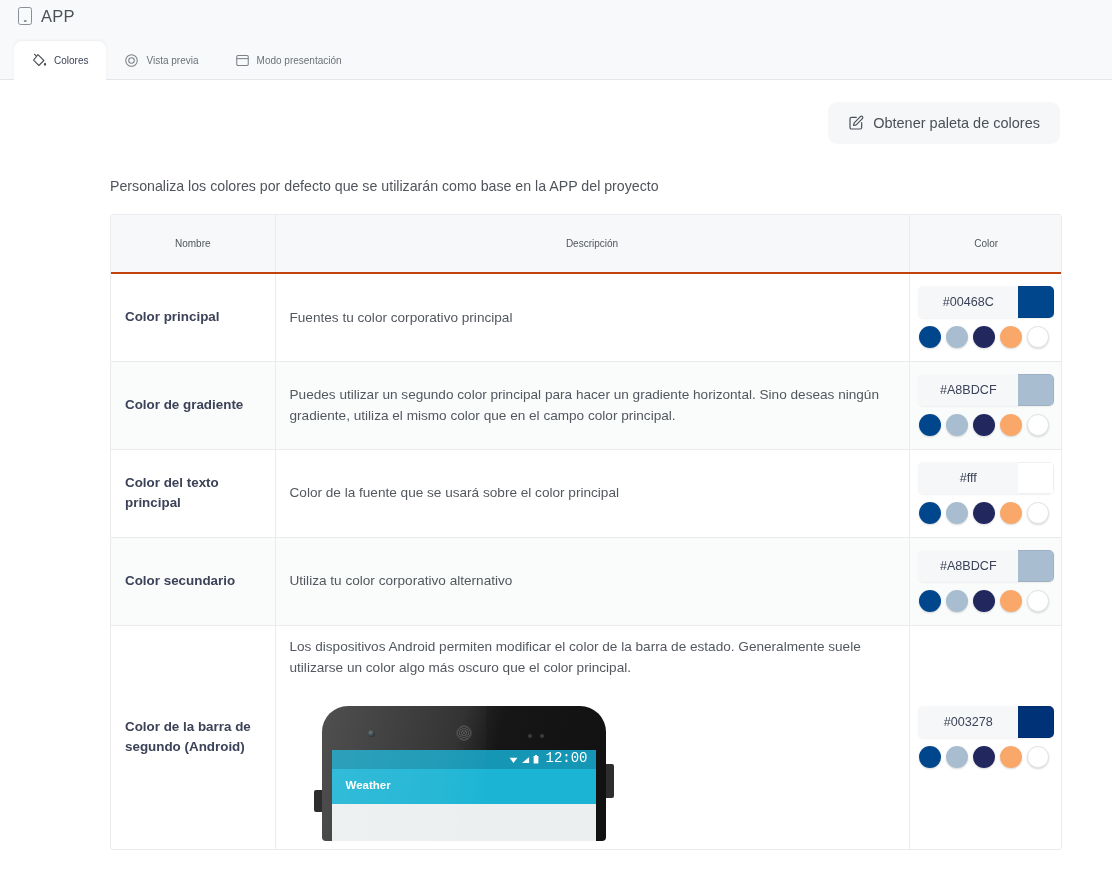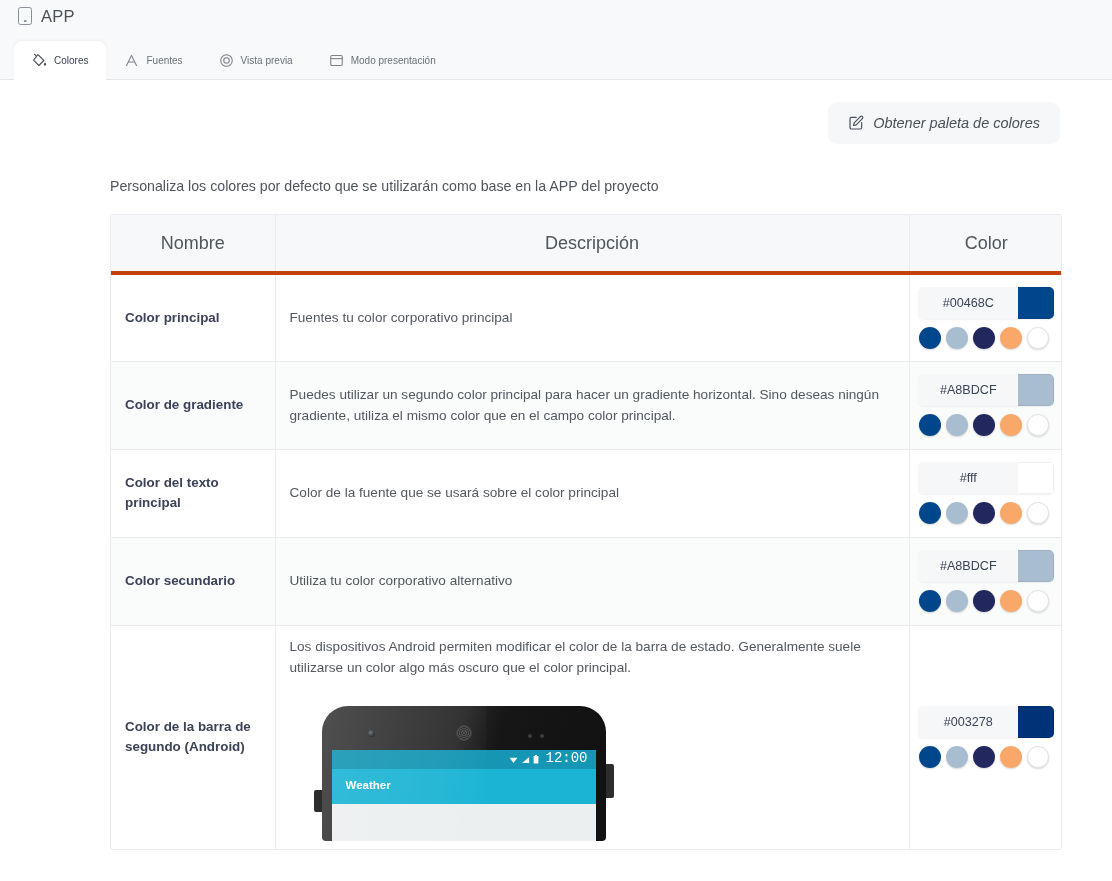--- a/index.html
+++ b/index.html
@@ -98,21 +98,20 @@
     align-items: center;
     gap: 9px;
     background: #f6f7f8;
     border: none;
     border-radius: 9px;
     padding: 13px 20px;
     font-size: 14.5px;
     color: #4a5057;
     font-family: inherit;
     cursor: pointer;
-    font-style: italic;
   }
   .btn-ico { width: 16px; height: 16px; flex: 0 0 auto; }
   .btn-ico svg { display: block; }
 
   .subtitle {
     margin: 34px 0 0 110px;
     font-size: 14.2px;
     color: #50555c;
   }
 
@@ -126,24 +125,24 @@
     background: #fff;
   }
   table.colors {
     width: 100%;
     border-collapse: collapse;
     table-layout: fixed;
   }
   table.colors thead th {
     background: #f7f8f9;
     font-weight: 400;
-    font-size: 18px;
+    font-size: 10px;
     color: #50555c;
     height: 58px;
-    border-bottom: 4px solid #c2410c;
+    border-bottom: 2px solid #c2410c;
     border-right: 1px solid #e9ebee;
     text-align: center;
   }
   table.colors thead th:last-child { border-right: none; }
   col.c-name { width: 164px; }
   col.c-desc { width: 634px; }
   col.c-color { width: 154px; }
 
   table.colors tbody td {
     border-bottom: 1px solid #e9ebee;
@@ -338,29 +337,20 @@
     <span class="tab-ico">
       <svg viewBox="0 0 24 24" fill="none" stroke="#4a5057" stroke-width="1.7" stroke-linecap="round" stroke-linejoin="round">
         <path d="M9.5 2.5 L19 12 L11 20 L2.5 11.5 Z"></path>
         <path d="M7 5 L4 2"></path>
         <path d="M21.5 15.5c.9 1.2 1.2 2 1.2 2.7a1.9 1.9 0 1 1-3.8 0c0-.7.4-1.5 1.3-2.7z" fill="#4a5057" stroke="none"></path>
       </svg>
     </span>
     <span>Colores</span>
   </div>
 
-  <div class="tab">
-    <span class="tab-ico">
-      <svg viewBox="0 0 24 24" fill="none" stroke="#7b8189" stroke-width="1.7" stroke-linecap="round" stroke-linejoin="round">
-        <path d="M4 20 L12 4 L20 20"></path>
-        <path d="M7.2 14.5 H16.8"></path>
-      </svg>
-    </span>
-    <span>Fuentes</span>
-  </div>
 
   <div class="tab">
     <span class="tab-ico">
       <svg viewBox="0 0 24 24" fill="none" stroke="#7b8189" stroke-width="1.7">
         <circle cx="12" cy="12" r="9.2"></circle>
         <circle cx="12" cy="12" r="4.4"></circle>
       </svg>
     </span>
     <span>Vista previa</span>
   </div>

